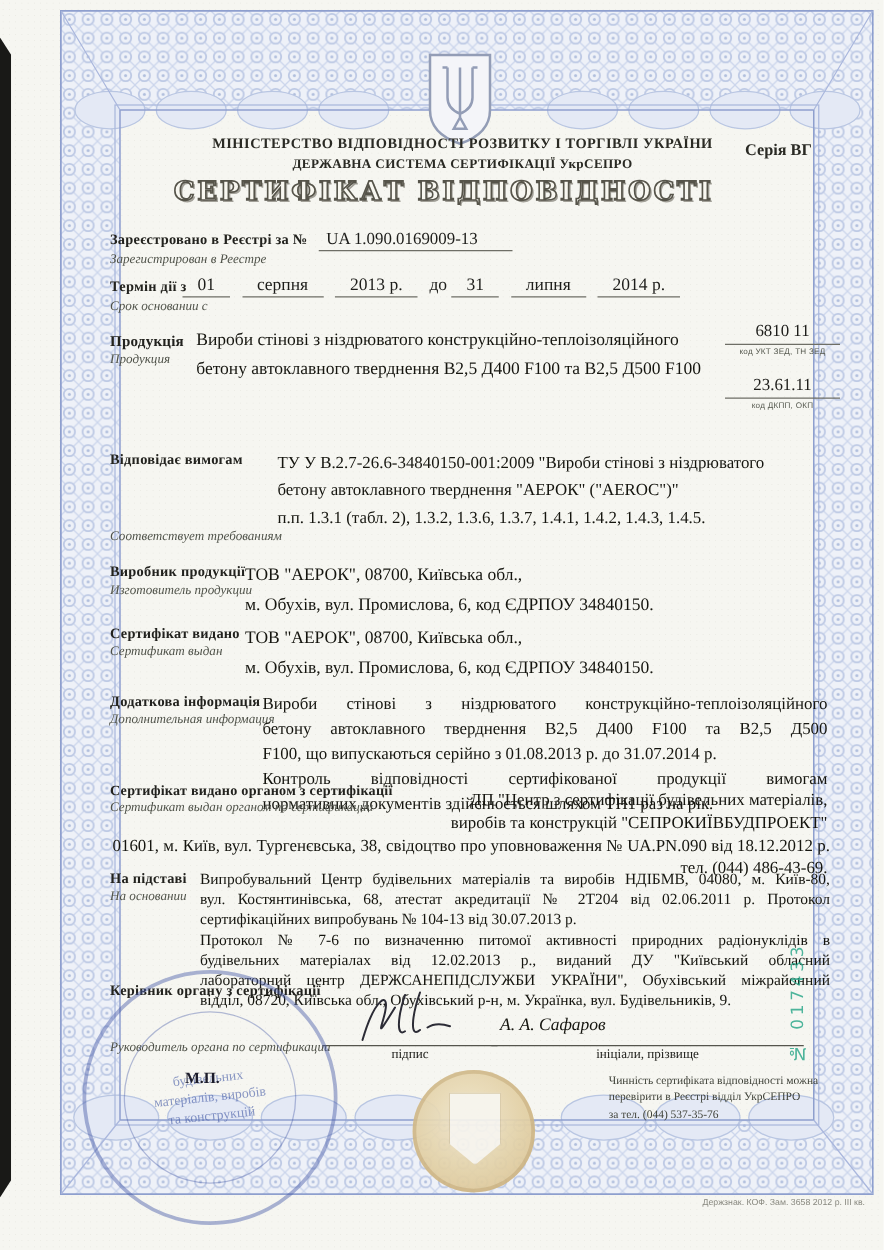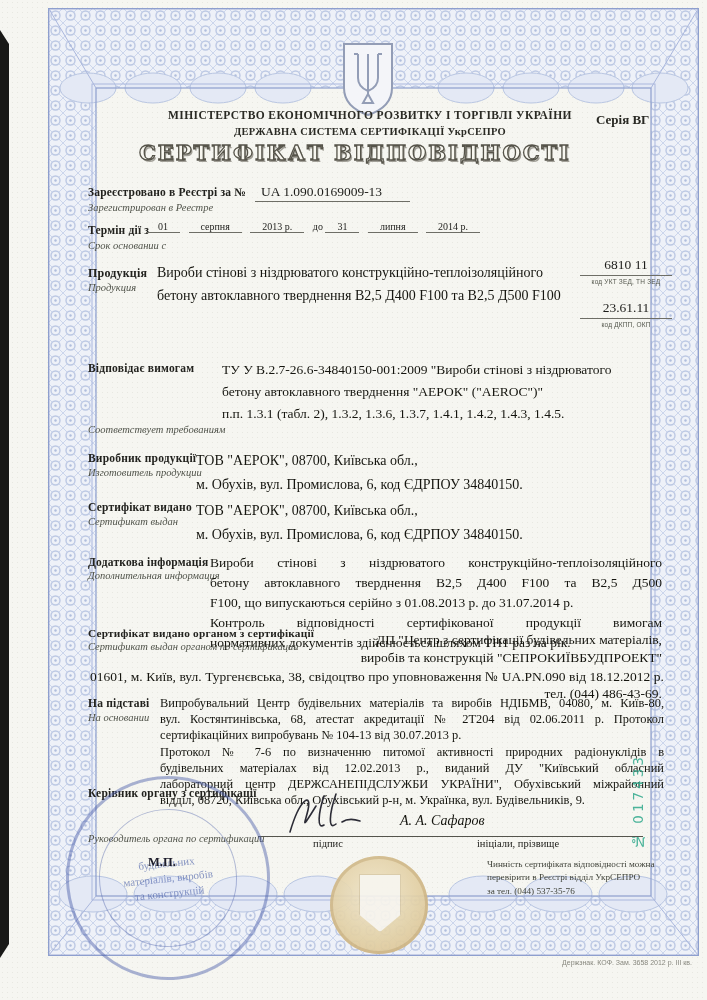--- a/index.html
+++ b/index.html
@@ -29,21 +29,21 @@
   .series{font-weight:bold;font-size:13px;color:#2a2a24;}
   .cert-title{
     font-family:"DejaVu Serif", serif;font-weight:700;font-size:21px;letter-spacing:2px;
     text-align:center;color:#f8f7f0;
     -webkit-text-stroke:1.3px #56544a;
     text-shadow:1.5px 1.5px 0 rgba(92,90,78,0.55);
     white-space:nowrap;
   }
   .useg{display:inline-block;border-bottom:1px solid #6e6e66;padding:0 12px;margin-right:6px;}
   .regnum{font-size:13.5px;border-bottom:1px solid #6e6e66;display:inline-block;padding:0 28px 1px 6px;}
-  .dates{font-size:10px;}
+  .dates{font-size:14px;}
   .code-val{font-size:13.5px;text-align:center;border-bottom:1px solid #6e6e66;padding-bottom:2px;}
   .code-cap{font-family:"Liberation Sans", sans-serif;font-size:6.5px;text-align:center;color:#55584e;margin-top:2px;letter-spacing:0.2px;}
   .sig-line{border-top:1px solid #55554d;}
   .sig-cap{font-size:10.5px;text-align:center;color:#22221e;}
   .mp{font-weight:bold;font-size:12.5px;color:#1c1c2a;}
   .stamp{
     width:198px;height:198px;border-radius:50%;
     border:3px solid rgba(72,92,168,0.45);
     transform:rotate(-6deg);
   }
@@ -113,21 +113,21 @@
     <rect x="48" y="80" width="555" height="808" fill="none" stroke="#8e9fce" stroke-width="1.2"></rect>
     <path d="M1 1 L48 80 M650 1 L603 80 M1 947 L48 888 M650 947 L603 888" stroke="#aab7dd" stroke-width="1" fill="none"></path>
     <g>
       <path d="M296 36 h48 v44 q0 19 -24 27 q-24 -8 -24 -27 z" fill="#f4f5f9" stroke="#939db6" stroke-width="2"></path>
       <path d="M320 46 v40 M310 46 v24 q0 9 10 13 M330 46 v24 q0 9 -10 13 M310 46 h-4 M330 46 h4 M320 86 l-5 9 h10 z" stroke="#939db6" stroke-width="2" fill="none"></path>
     </g>
   </svg>
 
   <div class="scan-edge"></div>
 
-  <div class="abs ministry" style="left:105px;top:109px;width:530px;">МІНІСТЕРСТВО ЕКОНОМІЧНОГО РОЗВИТКУ І ТОРГІВЛІ УКРАЇНИ</div>
+  <div class="abs ministry" style="left:105px;top:109px;width:530px;">МІНІСТЕРСТВО ВІДПОВІДНОСТІ РОЗВИТКУ І ТОРГІВЛІ УКРАЇНИ</div>
   <div class="abs system" style="left:105px;top:126px;width:530px;">ДЕРЖАВНА СИСТЕМА СЕРТИФІКАЦІЇ УкрСЕПРО</div>
   <div class="abs series" style="left:596px;top:112px;width:90px;">Серія ВГ</div>
   <div class="abs cert-title" style="left:55px;top:140px;width:600px;">СЕРТИФІКАТ ВІДПОВІДНОСТІ</div>
 
   <div class="abs lbl" style="left:88px;top:186px;">Зареєстровано в Реєстрі за №</div>
   <div class="abs" style="left:255px;top:182px;"><span class="regnum">UA 1.090.0169009-13</span></div>
   <div class="abs lblru" style="left:88px;top:202px;">Зарегистрирован в Реестре</div>
 
   <div class="abs lbl" style="left:88px;top:224px;">Термін дії з</div>
   <div class="abs dates" style="left:146px;top:221px;">

